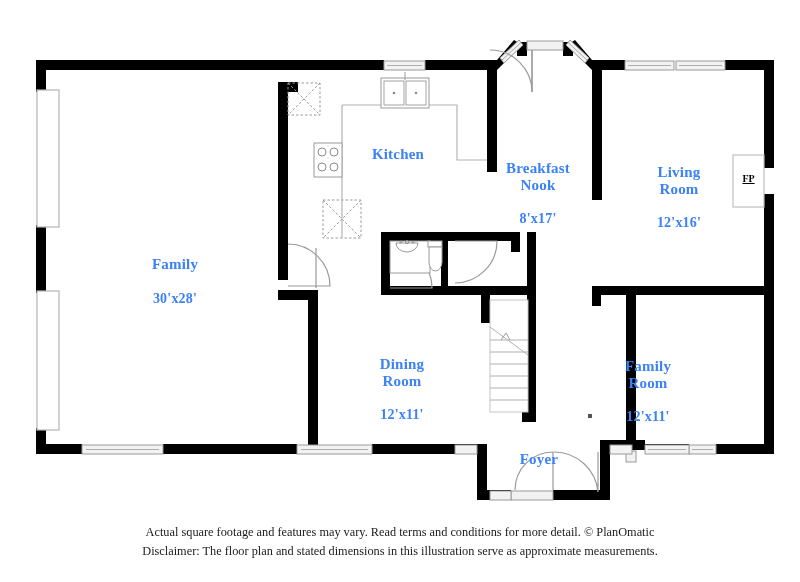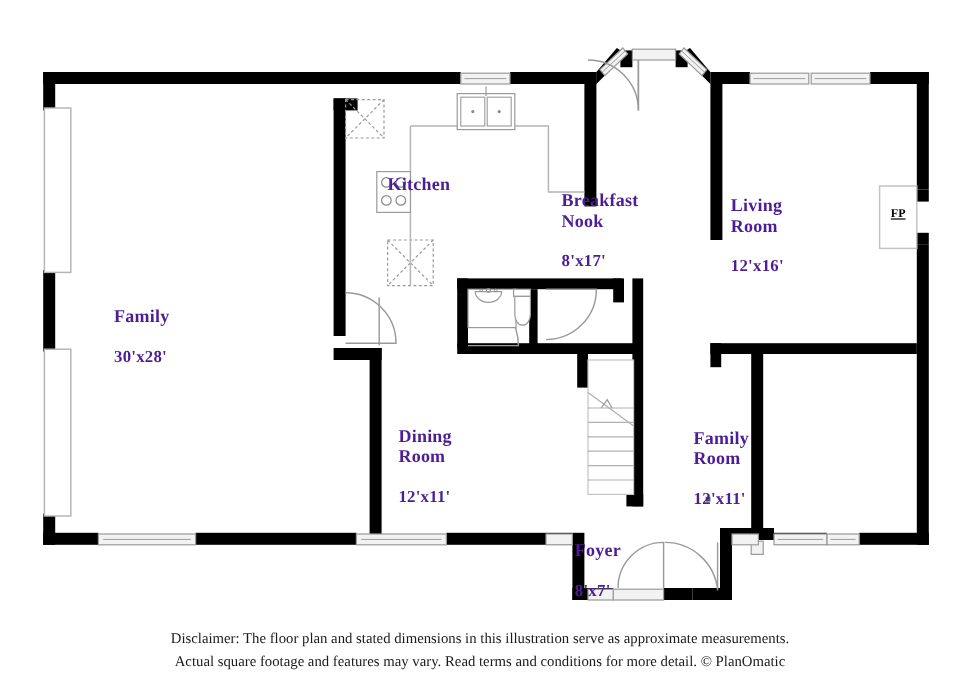--- a/index.html
+++ b/index.html
@@ -22,23 +22,24 @@
     background: #ffffff;
   }
   #plan-svg {
     display: block;
     position: absolute;
     left: 0;
     top: 0;
   }
   .room-label {
     position: absolute;
+    text-align: center;
     font-family: "Liberation Serif", "DejaVu Serif", serif;
     font-weight: bold;
-    color: #4c1d95;
+    color: #3b82f6;
     line-height: 1.12;
     white-space: pre-line;
     letter-spacing: 0.2px;
     user-select: none;
   }
   .room-name {
     display: block;
     font-size: 15px;
   }
   .room-dims {
@@ -316,23 +317,22 @@
   </div>
 
   <div class="room-label" style="left:332px; top:338px; width:140px;">
     <span class="room-name">Dining
 Room</span>
     <span class="room-dims">12'x11'</span>
   </div>
 
   <div class="room-label" style="left:479px; top:433px; width:120px;">
     <span class="room-name">Foyer</span>
-    <span class="room-dims">8'x7'</span>
   </div>
 
   <div class="fp-label" style="left:733px; top:173px; width:31px;text-decoration:underline;">FP</div>
 
   <div id="disclaimer" style="top:523px;">
+    <span>Actual square footage and features may vary. Read terms and conditions for more detail. © PlanOmatic</span>
     <span>Disclaimer: The floor plan and stated dimensions in this illustration serve as approximate measurements.</span>
-    <span>Actual square footage and features may vary. Read terms and conditions for more detail. © PlanOmatic</span>
   </div>
 
 </div>
 
 </body></html>

